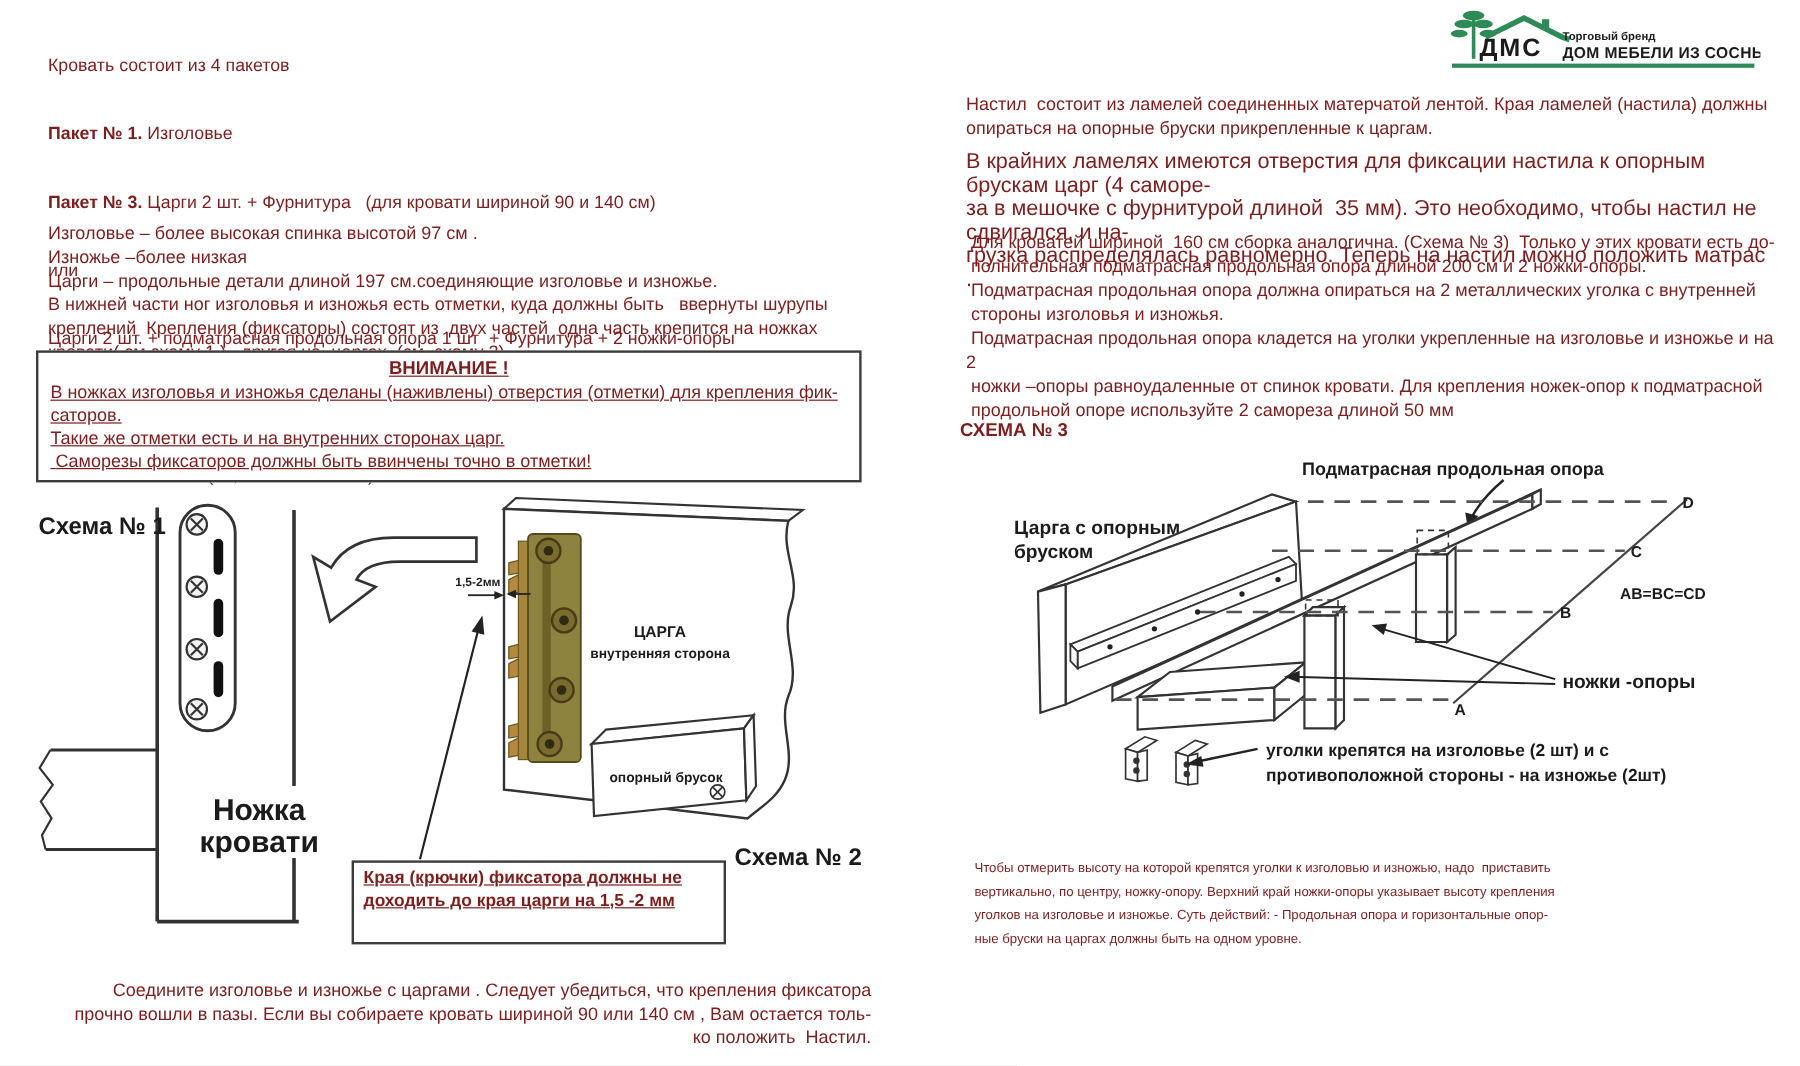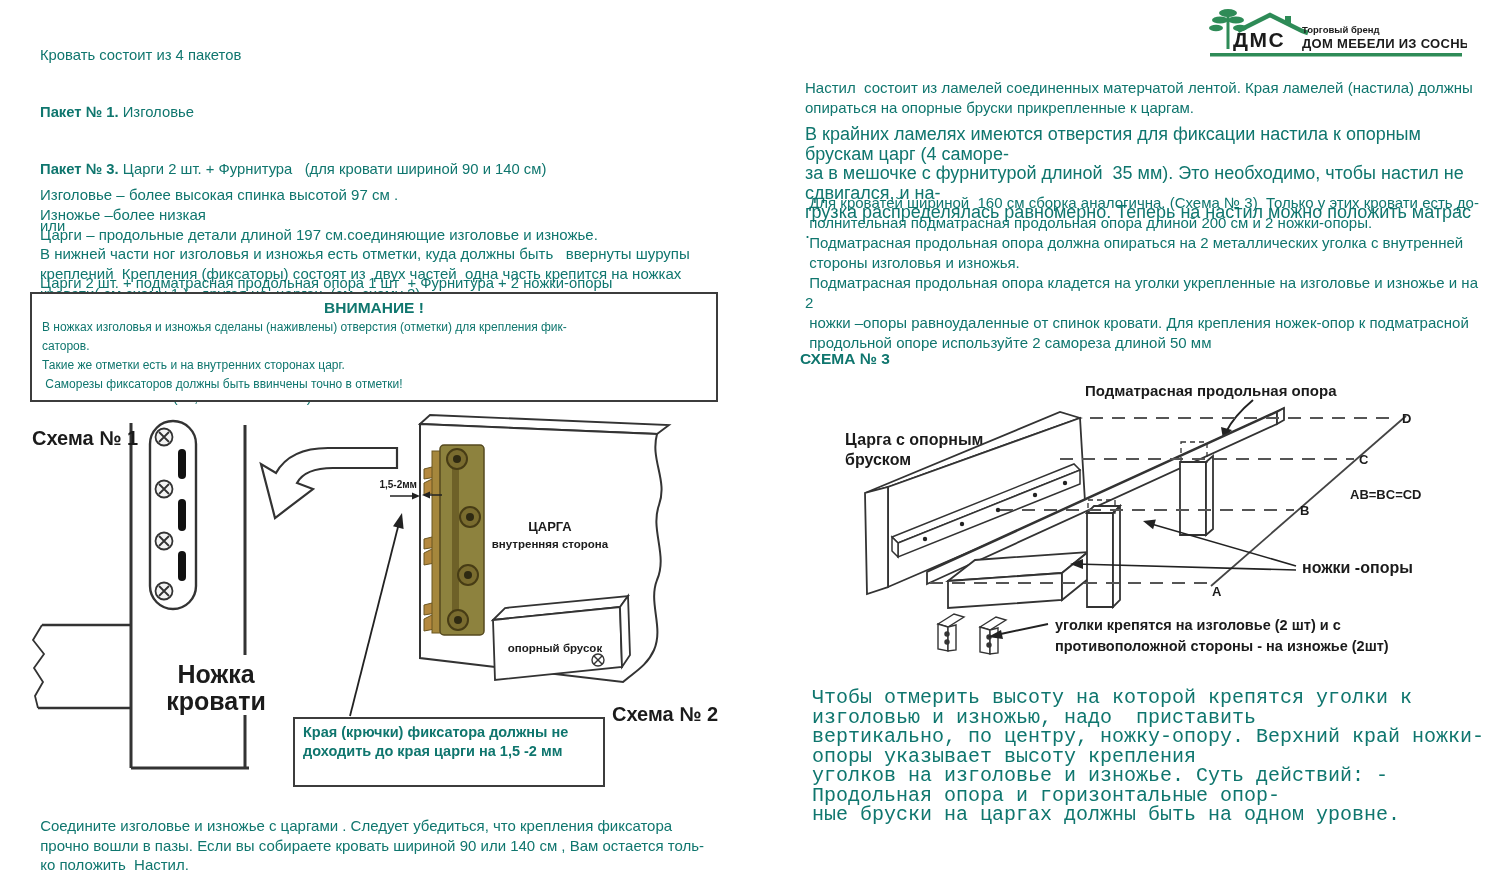--- a/index.html
+++ b/index.html
@@ -1,26 +1,26 @@
 <!DOCTYPE html>
 <html><head>
 <meta charset="utf-8">
 <style>
   html,body{margin:0;padding:0;background:#e8e8e8;}
   .page{
     position:relative;width:1500px;height:888px;background:#ffffff;
-    font-family:"Liberation Sans", sans-serif;color:#0f766e;overflow:hidden;
+    font-family:"Liberation Sans", sans-serif;color:#7f1d1d;overflow:hidden;
     margin:0 auto;
   }
   .abs{position:absolute;}
   .txt{white-space:pre-wrap;}
   .b{font-weight:bold;margin-top:26px;}
-  .warnbox{border:2px solid #3c3c3c;background:#fff;box-sizing:border-box;}
+  .warnbox{border:2px solid #3c3c3c;background:#fff;box-sizing:border-box;text-decoration:underline;}
   .warnbox .wtitle{text-align:center;font-weight:bold;font-size:15.5px;margin-top:5px;}
-  .warnbox .wbody{padding:1px 10px 0 10px;font-size:12px;line-height:19px;white-space:pre-wrap;}
+  .warnbox .wbody{padding:1px 10px 0 10px;font-size:15px;line-height:19px;white-space:pre-wrap;}
   .warn2{font-weight:bold;font-size:14.5px;line-height:18.5px;padding:4px 8px;}
   svg text{fill:#1b1b1b;}
   svg .bt{font-weight:bold;}
 </style>
 </head>
 <body>
 
 <div class="page">
 
   <div class="abs" style="left:1205px;top:3px;width:262px;height:60px;">
@@ -157,21 +157,21 @@
 
     <line x1="322" y1="311" x2="371" y2="118" stroke="#222" stroke-width="1.8"></line>
     <polygon points="374,108 375.6,124 365,121.2" fill="#222"></polygon>
   </svg>
 
   <div class="abs warnbox warn2" style="left:293px;top:717px;width:312px;height:70px;">
     <div class="txt">Края (крючки) фиксатора должны не
 доходить до края царги на 1,5 -2 мм</div>
   </div>
 
-  <div class="abs txt" style="left:36px;top:816px;width:690px;font-size:15px;line-height:19.5px;"> Соедините изголовье и изножье с царгами . Следует убедиться, что крепления фиксатора
+  <div class="abs txt" style="left:36px;top:816px;width:690px;font-size:15px;line-height:19.5px;text-align:right;"> Соедините изголовье и изножье с царгами . Следует убедиться, что крепления фиксатора
  прочно вошли в пазы. Если вы собираете кровать шириной 90 или 140 см , Вам остается толь-
  ко положить  Настил.</div>
 
   <div class="abs txt" style="left:805px;top:78px;width:680px;font-size:15px;line-height:19.5px;">Настил  состоит из ламелей соединенных матерчатой лентой. Края ламелей (настила) должны
 опираться на опорные бруски прикрепленные к царгам.</div>
 
   <div class="abs txt" style="left:805px;top:125px;width:680px;font-size:18px;line-height:19.5px;">В крайних ламелях имеются отверстия для фиксации настила к опорным брускам царг (4 саморе-
 за в мешочке с фурнитурой длиной  35 мм). Это необходимо, чтобы настил не сдвигался, и на-
 грузка распределялась равномерно. Теперь на настил можно положить матрас  .</div>
 
@@ -271,19 +271,19 @@
       <circle cx="159" cy="265" r="2" fill="#333"></circle>
       <circle cx="159" cy="273" r="2" fill="#333"></circle>
     </g>
     <line x1="218" y1="252" x2="166" y2="263" stroke="#222" stroke-width="2"></line>
     <polygon points="158,265 171,258 173,267" fill="#222"></polygon>
 
     <text x="225" y="258" class="bt" font-size="14.5">уголки крепятся на изголовье (2 шт) и с</text>
     <text x="225" y="279" class="bt" font-size="14.5">противоположной стороны - на изножье (2шт)</text>
   </svg>
 
-  <div class="abs txt" style="left:812px;top:688px;width:680px;font-size:20px;line-height:19.5px;font-family:Liberation Mono, monospace;">Чтобы отмерить высоту на которой крепятся уголки к изголовью и изножью, надо  приставить
+  <div class="abs txt" style="left:812px;top:715px;width:680px;font-size:11px;line-height:19.5px;">Чтобы отмерить высоту на которой крепятся уголки к изголовью и изножью, надо  приставить
 вертикально, по центру, ножку-опору. Верхний край ножки-опоры указывает высоту крепления
 уголков на изголовье и изножье. Суть действий: - Продольная опора и горизонтальные опор-
 ные бруски на царгах должны быть на одном уровне.</div>
 
 
 </div>
 
 </body></html>

